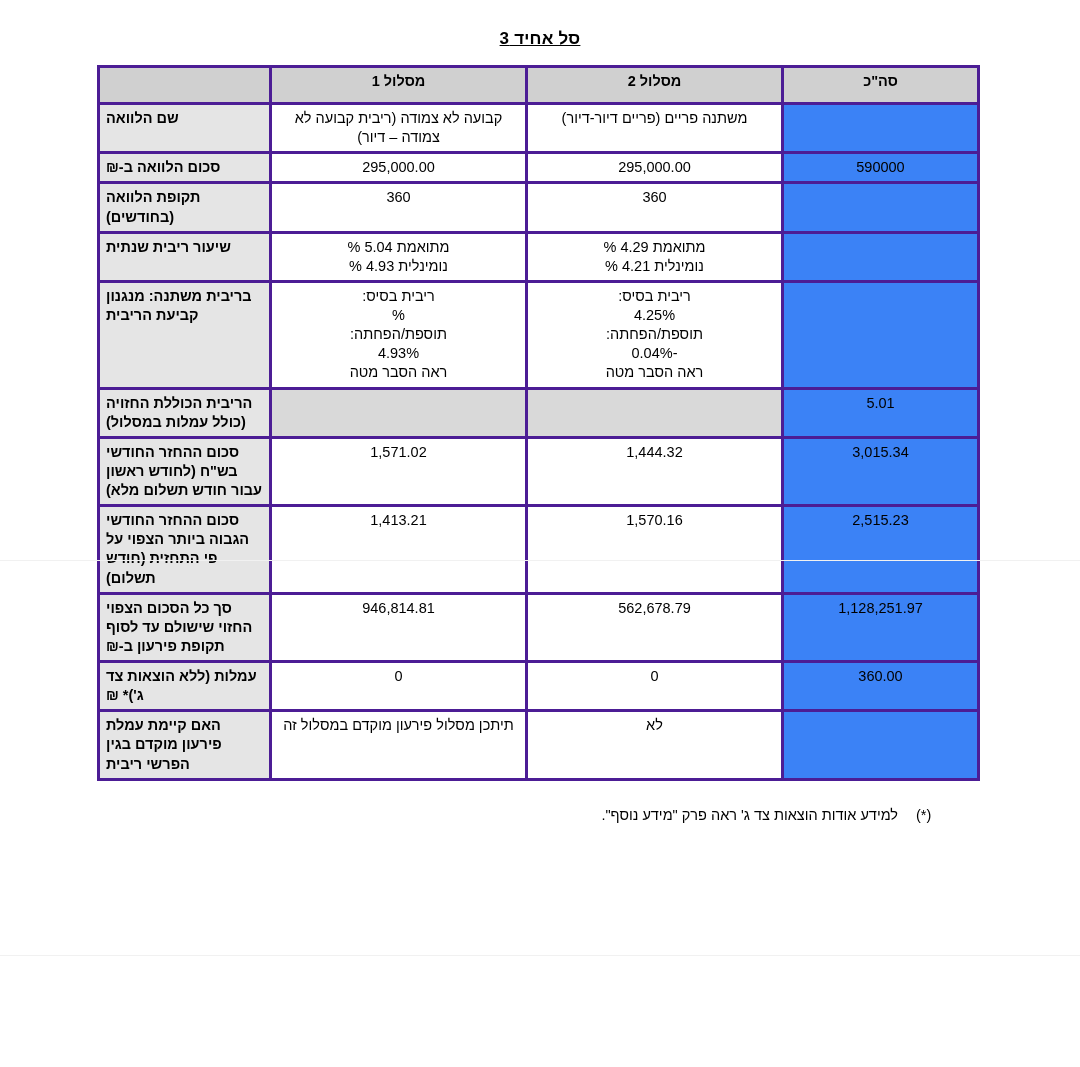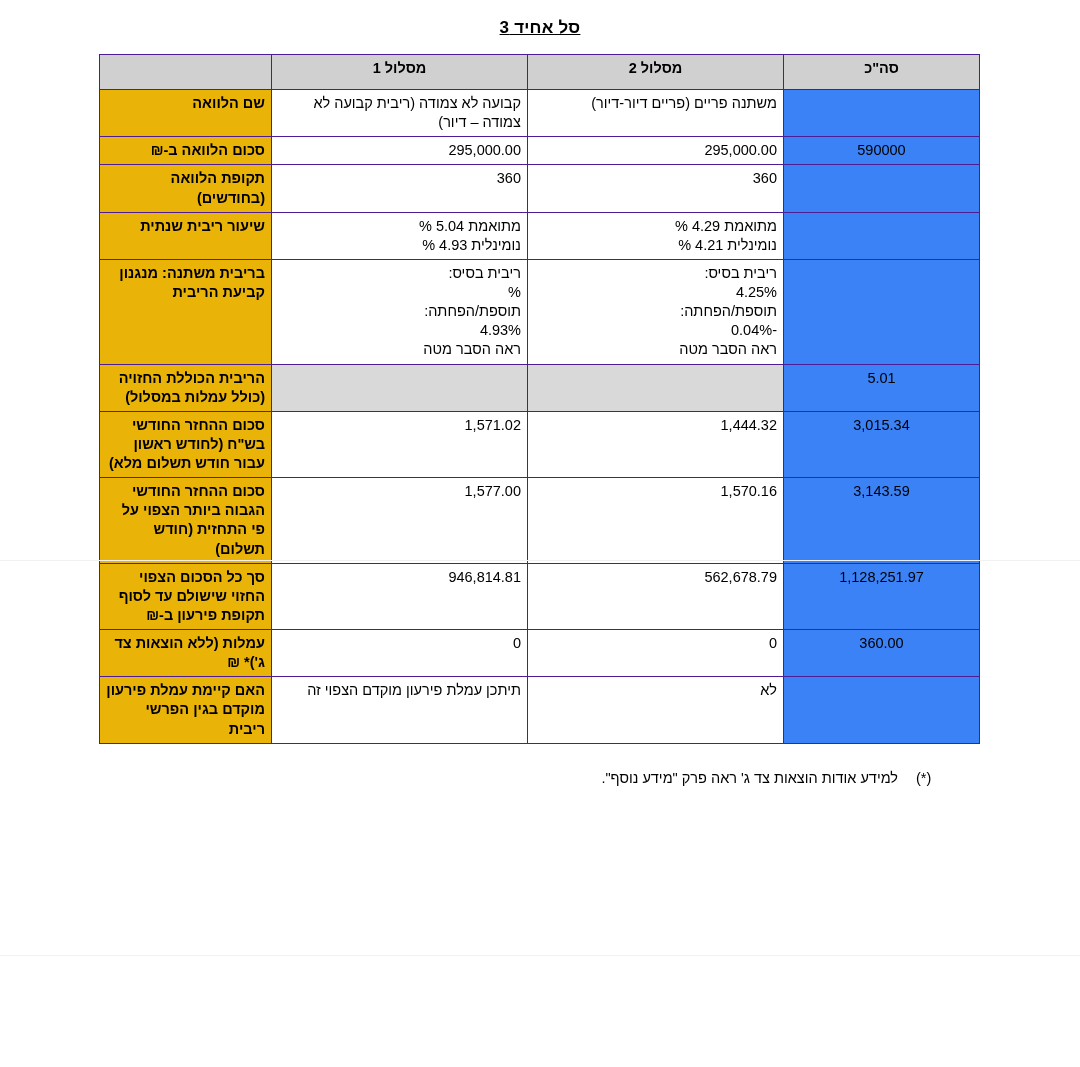--- a/index.html
+++ b/index.html
@@ -12,42 +12,42 @@
     min-height: 1067px;
     font-family: "Liberation Sans", sans-serif;
     color: #000000;
     direction: rtl;
   }
   .page {
     position: relative;
     width: 1080px;
     min-height: 1067px;
     box-sizing: border-box;
-    padding: 18px 0 0 0;
+    padding: 29px 0 0 0;
   }
   .doc-title {
     text-align: center;
     font-size: 17px;
     font-weight: bold;
     text-decoration: underline;
     margin: 0 0 16px 0;
     letter-spacing: 0.2px;
   }
   .table-wrap {
     width: 880px;
     margin: 0 auto;
   }
   table.loan-table {
     border-collapse: collapse;
     width: 100%;
     table-layout: fixed;
     direction: rtl;
   }
   table.loan-table td, table.loan-table th {
-    border: 1px solid #4c1d95;
+    border: 3px solid #4c1d95;
     vertical-align: top;
     font-size: 14.5px;
     line-height: 1.32;
     padding: 4px 6px;
   }
   col.c-label { width: 172px; }
   col.c-track { width: 256px; }
   col.c-total { width: 196px; }
 
   
@@ -57,26 +57,27 @@
     font-weight: bold;
     height: 26px;
     padding: 4px 6px;
   }
   th.head-empty {
     background: #ffffff;
     border: none;
   }
   
   td.rowlabel {
-    background: #eab308;
+    background: #e5e5e5;
     font-weight: bold;
-    text-align: right;
+    text-align: left;
     padding: 5px 8px 5px 6px;
   }
   td.cell {
+    text-align: center;
     background: #ffffff;
   }
   td.cell.shaded {
     background: #d9d9d9;
   }
   td.total {
     text-align: center;
     background: #3b82f6;
   }
   .multiline { white-space: pre-line; }
@@ -191,44 +192,44 @@
         </tr>
 
         <tr>
           <td class="total">3,015.34</td>
           <td class="cell">1,444.32</td>
           <td class="cell">1,571.02</td>
           <td class="rowlabel">סכום ההחזר החודשי בש"ח (לחודש ראשון עבור חודש תשלום מלא)</td>
         </tr>
 
         <tr>
-          <td class="total">3,143.59</td>
+          <td class="total">2,515.23</td>
           <td class="cell">1,570.16</td>
-          <td class="cell">1,577.00</td>
+          <td class="cell">1,413.21</td>
           <td class="rowlabel">סכום ההחזר החודשי הגבוה ביותר הצפוי על פי התחזית (חודש תשלום)</td>
         </tr>
 
         <tr>
           <td class="total">1,128,251.97</td>
           <td class="cell">562,678.79</td>
           <td class="cell">946,814.81</td>
           <td class="rowlabel">סך כל הסכום הצפוי החזוי שישולם עד לסוף תקופת פירעון ב-₪</td>
         </tr>
 
         <tr>
           <td class="total">360.00</td>
           <td class="cell">0</td>
           <td class="cell">0</td>
           <td class="rowlabel">עמלות (ללא הוצאות צד ג')* ₪</td>
         </tr>
 
         <tr>
           <td class="total"></td>
           <td class="cell">לא</td>
-          <td class="cell">תיתכן עמלת פירעון מוקדם הצפוי זה</td>
+          <td class="cell">תיתכן מסלול פירעון מוקדם במסלול זה</td>
           <td class="rowlabel">האם קיימת עמלת פירעון מוקדם בגין הפרשי ריבית</td>
         </tr>
 
       </tbody>
     </table>
   </div>
 
   <div class="footnote">
     <div class="mark">(*)</div>
     <div class="ftext">למידע אודות הוצאות צד ג' ראה פרק "מידע נוסף".</div>

